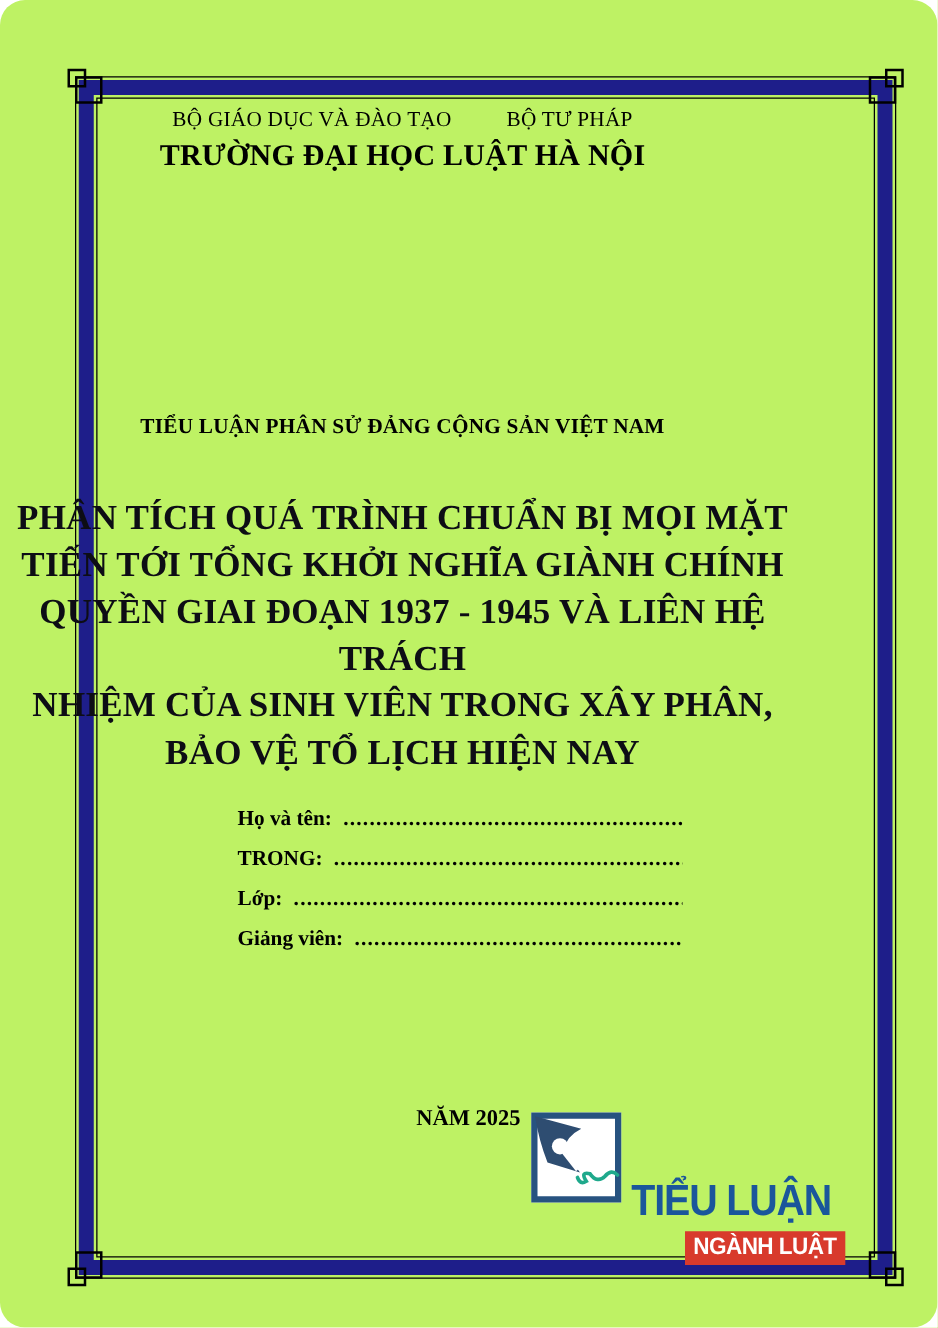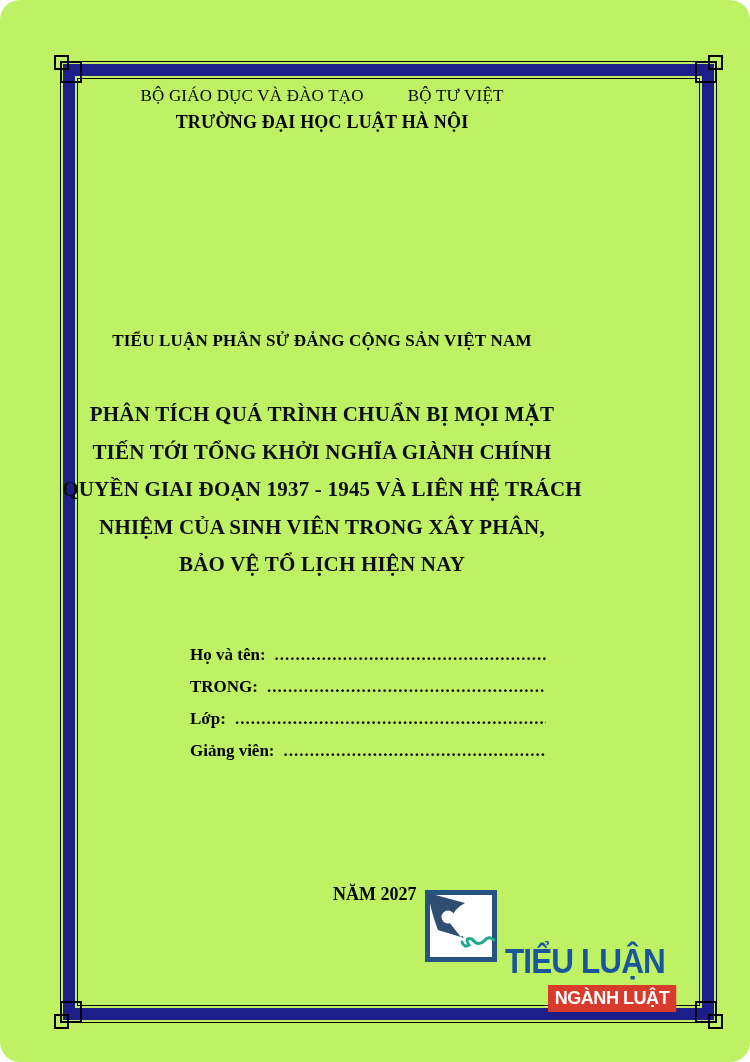--- a/index.html
+++ b/index.html
@@ -25,32 +25,32 @@
   .corner.tl .sq-big { left:-15px; top:-15px; }  .corner.tl .sq-small { left:-21px; top:-21px; }
   .corner.tr .sq-big { right:-15px; top:-15px; } .corner.tr .sq-small { right:-21px; top:-21px; }
   .corner.bl .sq-big { left:-15px; bottom:-15px; }  .corner.bl .sq-small { left:-21px; bottom:-21px; }
   .corner.br .sq-big { right:-15px; bottom:-15px; } .corner.br .sq-small { right:-21px; bottom:-21px; }
   .corner.tl { left:0; top:0; } .corner.tr { right:0; top:0; }
   .corner.bl { left:0; bottom:0; } .corner.br { right:0; bottom:0; }
 
   
   .header { position:absolute; top:86px; left:0; width:644px; text-align:center; }
   .ministries { display:flex; justify-content:center; gap:44px; font-size:17px; letter-spacing:0.2px; }
-  .university { margin-top:6px; font-size:18px; font-weight:bold; letter-spacing:0.2px; }
+  .university { margin-top:6px; font-size:24px; font-weight:bold; letter-spacing:0.2px; }
 
   
   .subject-title {
     position:absolute; top:331px; left:0; width:644px; text-align:center;
     font-size:17px; font-weight:bold; letter-spacing:0.2px;
   }
 
   
   .main-title {
     position:absolute; top:396px; left:0; width:644px; text-align:center;
-    font-size:21px; font-weight:bold; line-height:37.5px; color:#0d0d15;
+    font-size:28px; font-weight:bold; line-height:37.5px; color:#0d0d15;
     letter-spacing:0.2px;
   }
 
   
   .fields { position:absolute; left:190px; top:645px; width:356px; }
   .field-row { display:flex; align-items:flex-start; height:32px; font-size:17px; font-weight:bold; }
   .field-label { white-space:pre; margin-right:9px; }
   .field-dots { flex:1; overflow:hidden; white-space:nowrap; letter-spacing:1px; }
 
   
@@ -93,21 +93,21 @@
     </div>
     <div class="corner br">
       <div class="sq-big"></div>
         <div class="sq-small"></div>
     </div>
   </div>
 
   <div class="header">
     <div class="ministries">
       <span>BỘ GIÁO DỤC VÀ ĐÀO TẠO</span>
-      <span>BỘ TƯ VIỆT</span>
+      <span>BỘ TƯ PHÁP</span>
     </div>
     <div class="university">TRƯỜNG ĐẠI HỌC LUẬT HÀ NỘI</div>
   </div>
 
   <div class="subject-title">TIỂU LUẬN PHÂN SỬ ĐẢNG CỘNG SẢN VIỆT NAM</div>
 
   <div class="main-title">
     <div>PHÂN TÍCH QUÁ TRÌNH CHUẨN BỊ MỌI MẶT</div>
     <div>TIẾN TỚI TỔNG KHỞI NGHĨA GIÀNH CHÍNH</div>
     <div>QUYỀN GIAI ĐOẠN 1937 - 1945 VÀ LIÊN HỆ TRÁCH</div>
@@ -127,21 +127,21 @@
     <div class="field-row">
       <span class="field-label">Lớp:</span>
       <span class="field-dots">................................................................................</span>
     </div>
     <div class="field-row">
       <span class="field-label">Giảng viên:</span>
       <span class="field-dots">................................................................................</span>
     </div>
   </div>
 
-  <div class="year">NĂM 2027</div>
+  <div class="year">NĂM 2025</div>
 
   <div class="logo-box">
     <svg width="72" height="72" viewBox="0 0 72 72" aria-hidden="true">
       <path d="M3,3 L40,13 Q28,19 26,30 L39,48 L13,40 Q6,22 3,3 Z" fill="#2e4d71"></path>
       <circle cx="23" cy="27" r="6.5" fill="#ffffff"></circle>
       <line x1="26" y1="32" x2="37" y2="46" stroke="#ffffff" stroke-width="3"></line>
       <path d="M37,52 q2,6 7,3 q-5,-8 3,-6 q6,8 12,2 q5,-6 10,-1" fill="none" stroke="#1fa98c" stroke-width="3" stroke-linecap="round"></path>
     </svg>
   </div>
 

